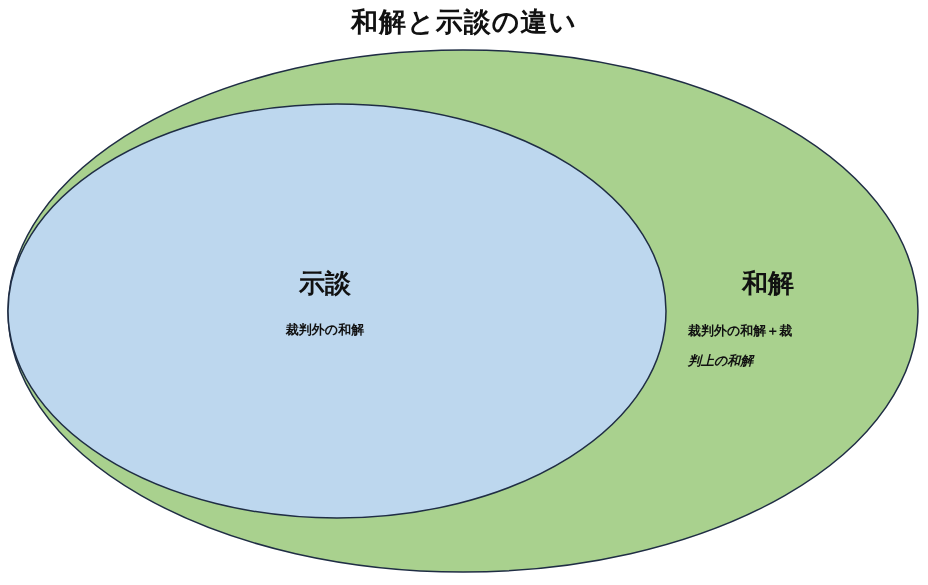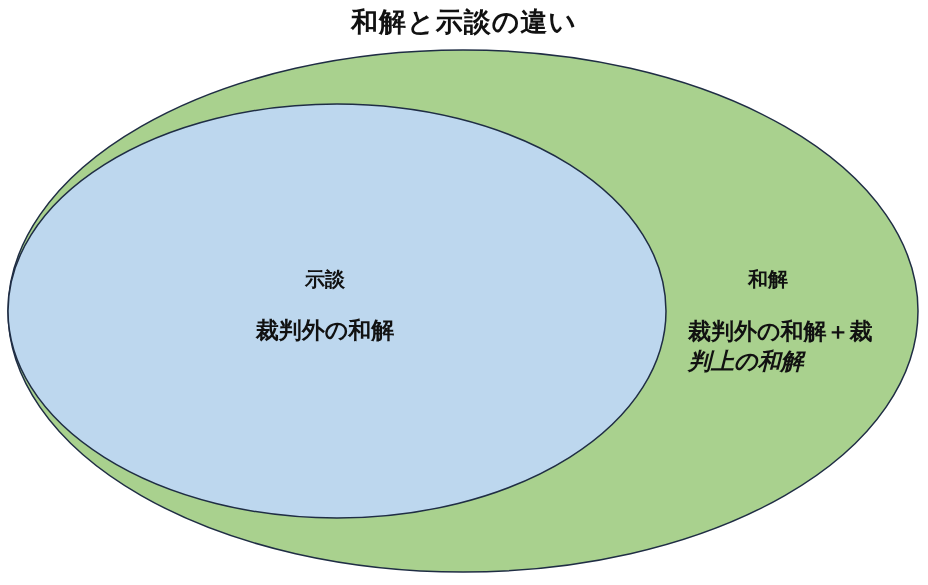--- a/index.html
+++ b/index.html
@@ -2,22 +2,22 @@
 <html><head>
   <meta charset="utf-8">
   <style>
     html, body { margin: 0; padding: 0; background: #ffffff; }
     body { width: 928px; height: 585px; position: relative; overflow: hidden;
            font-family: "DejaVu Sans", sans-serif; }
     .title { position: absolute; left: 0; top: 4px; width: 928px; text-align: center;
              font-size: 27px; font-weight: bold; color: #111; letter-spacing: 1px; }
     svg.venn { position: absolute; left: 0; top: 0; }
     .label { position: absolute; text-align: center; color: #111; font-weight: bold; }
-    .big { font-size: 20px; }
-    .small { font-size: 23px; line-height: 30px; }
+    .big { font-size: 26px; }
+    .small { font-size: 13px; line-height: 30px; }
   </style>
 </head>
 <body>
 
 <div class="title">和解と示談の違い</div>
 
 <svg class="venn" width="928" height="585">
   <ellipse cx="463" cy="311" rx="455" ry="261" fill="#a9d18e" stroke="#1f2d44" stroke-width="1.5"></ellipse>
   <ellipse cx="337" cy="311" rx="329" ry="207" fill="#bdd7ee" stroke="#1f2d44" stroke-width="1.5"></ellipse>
 </svg>

